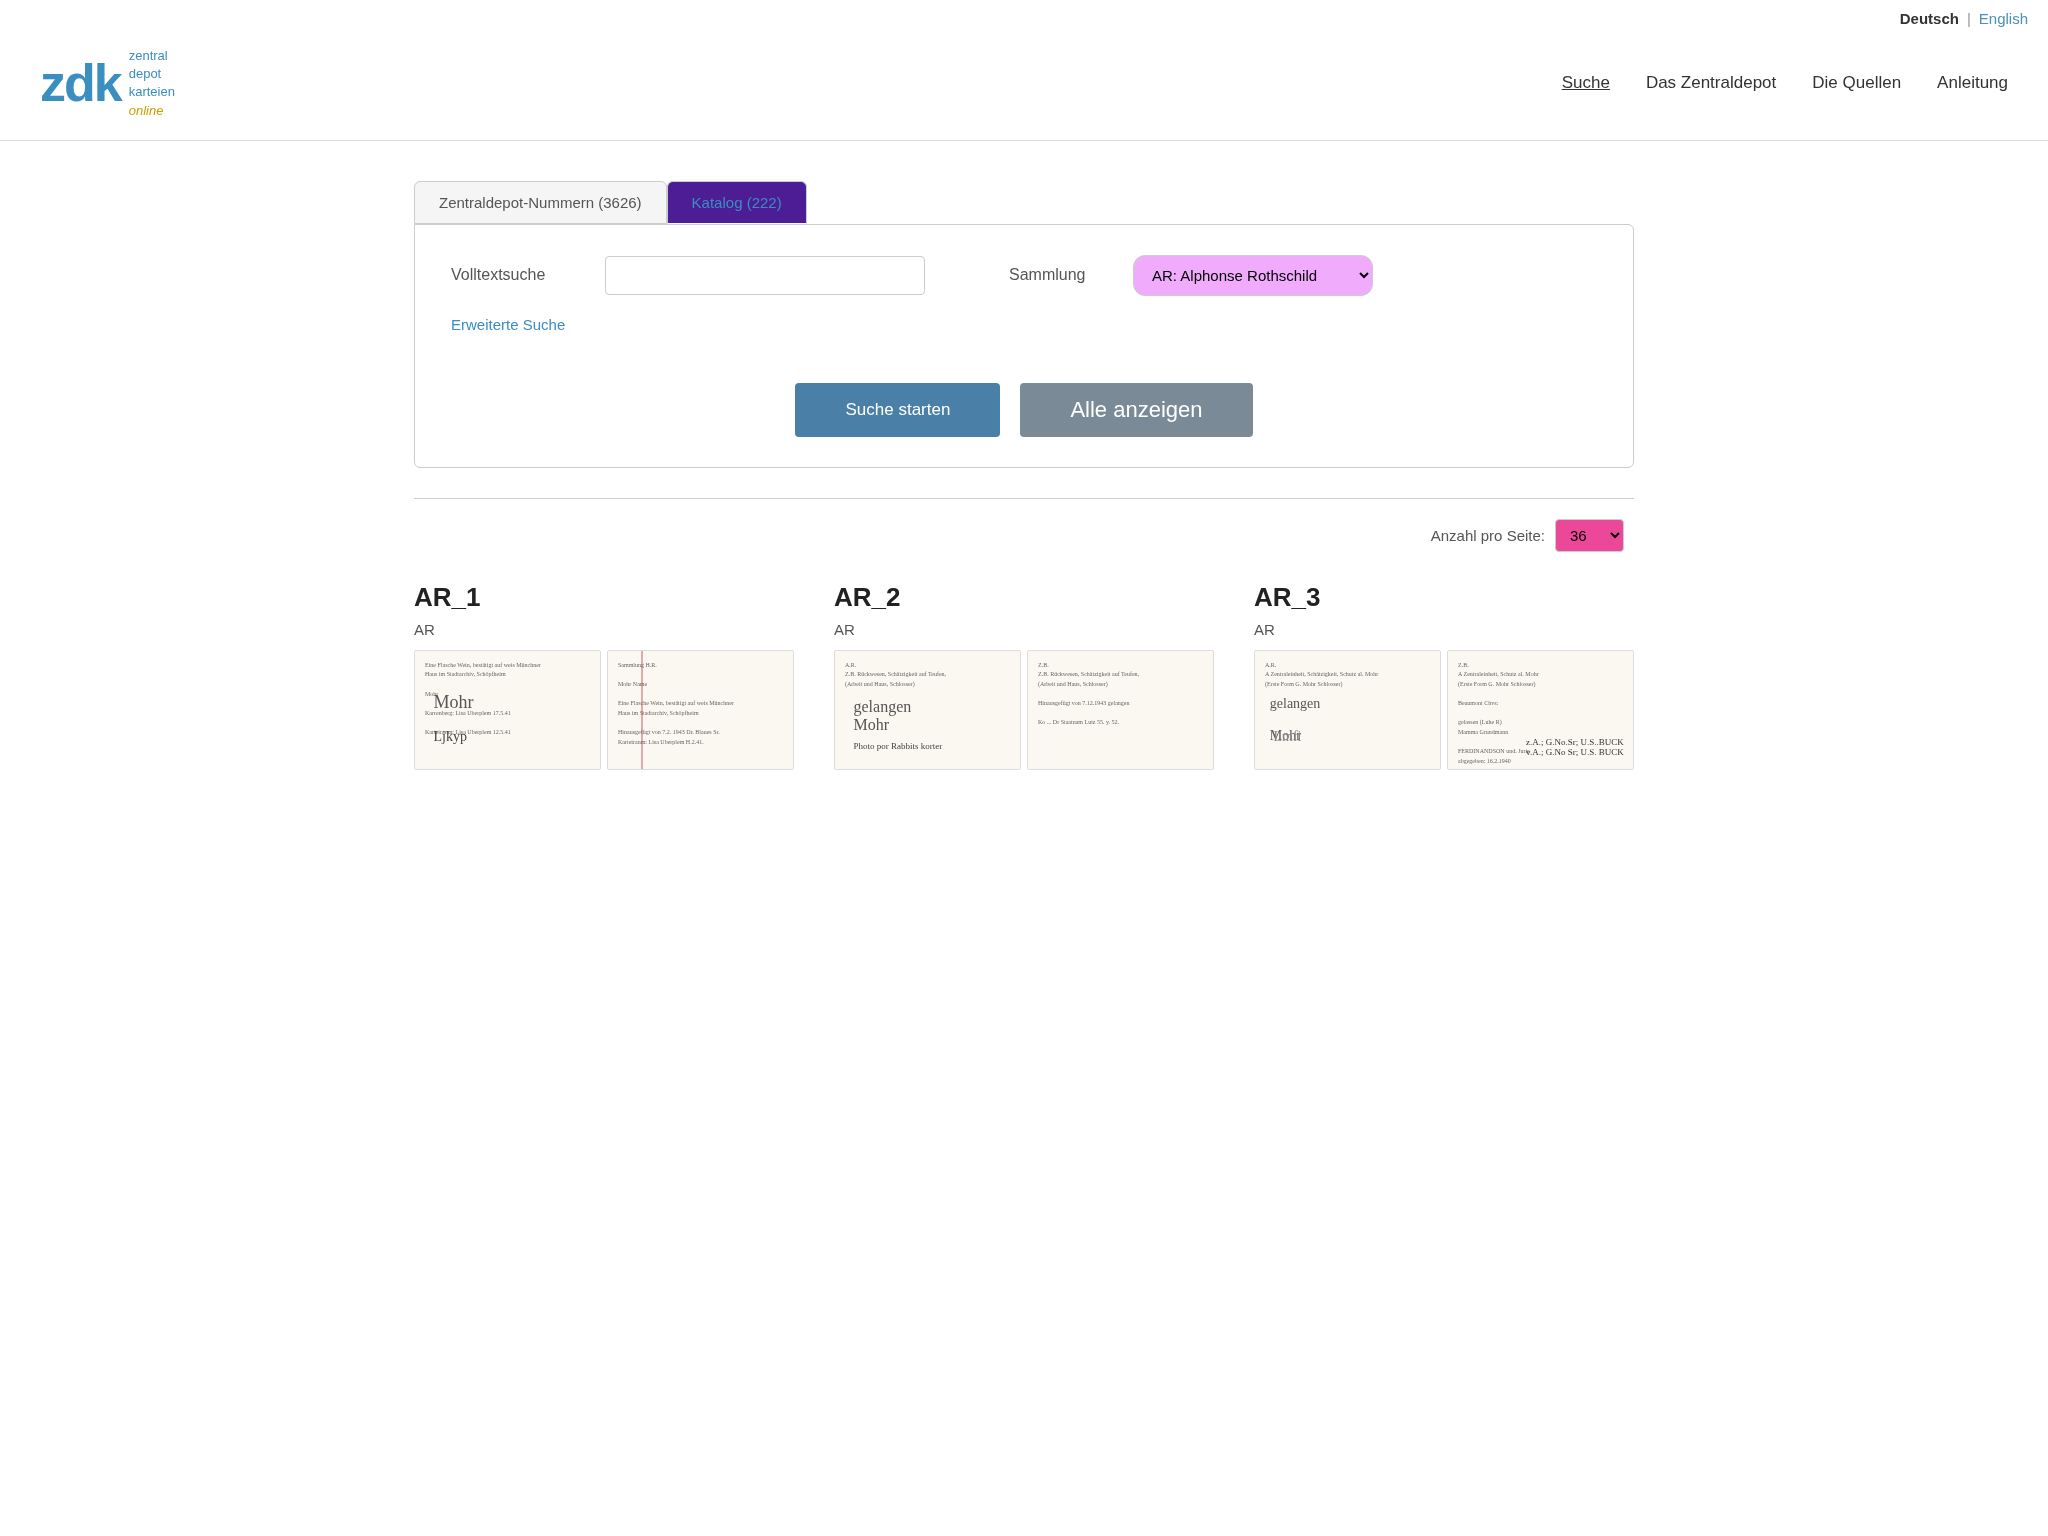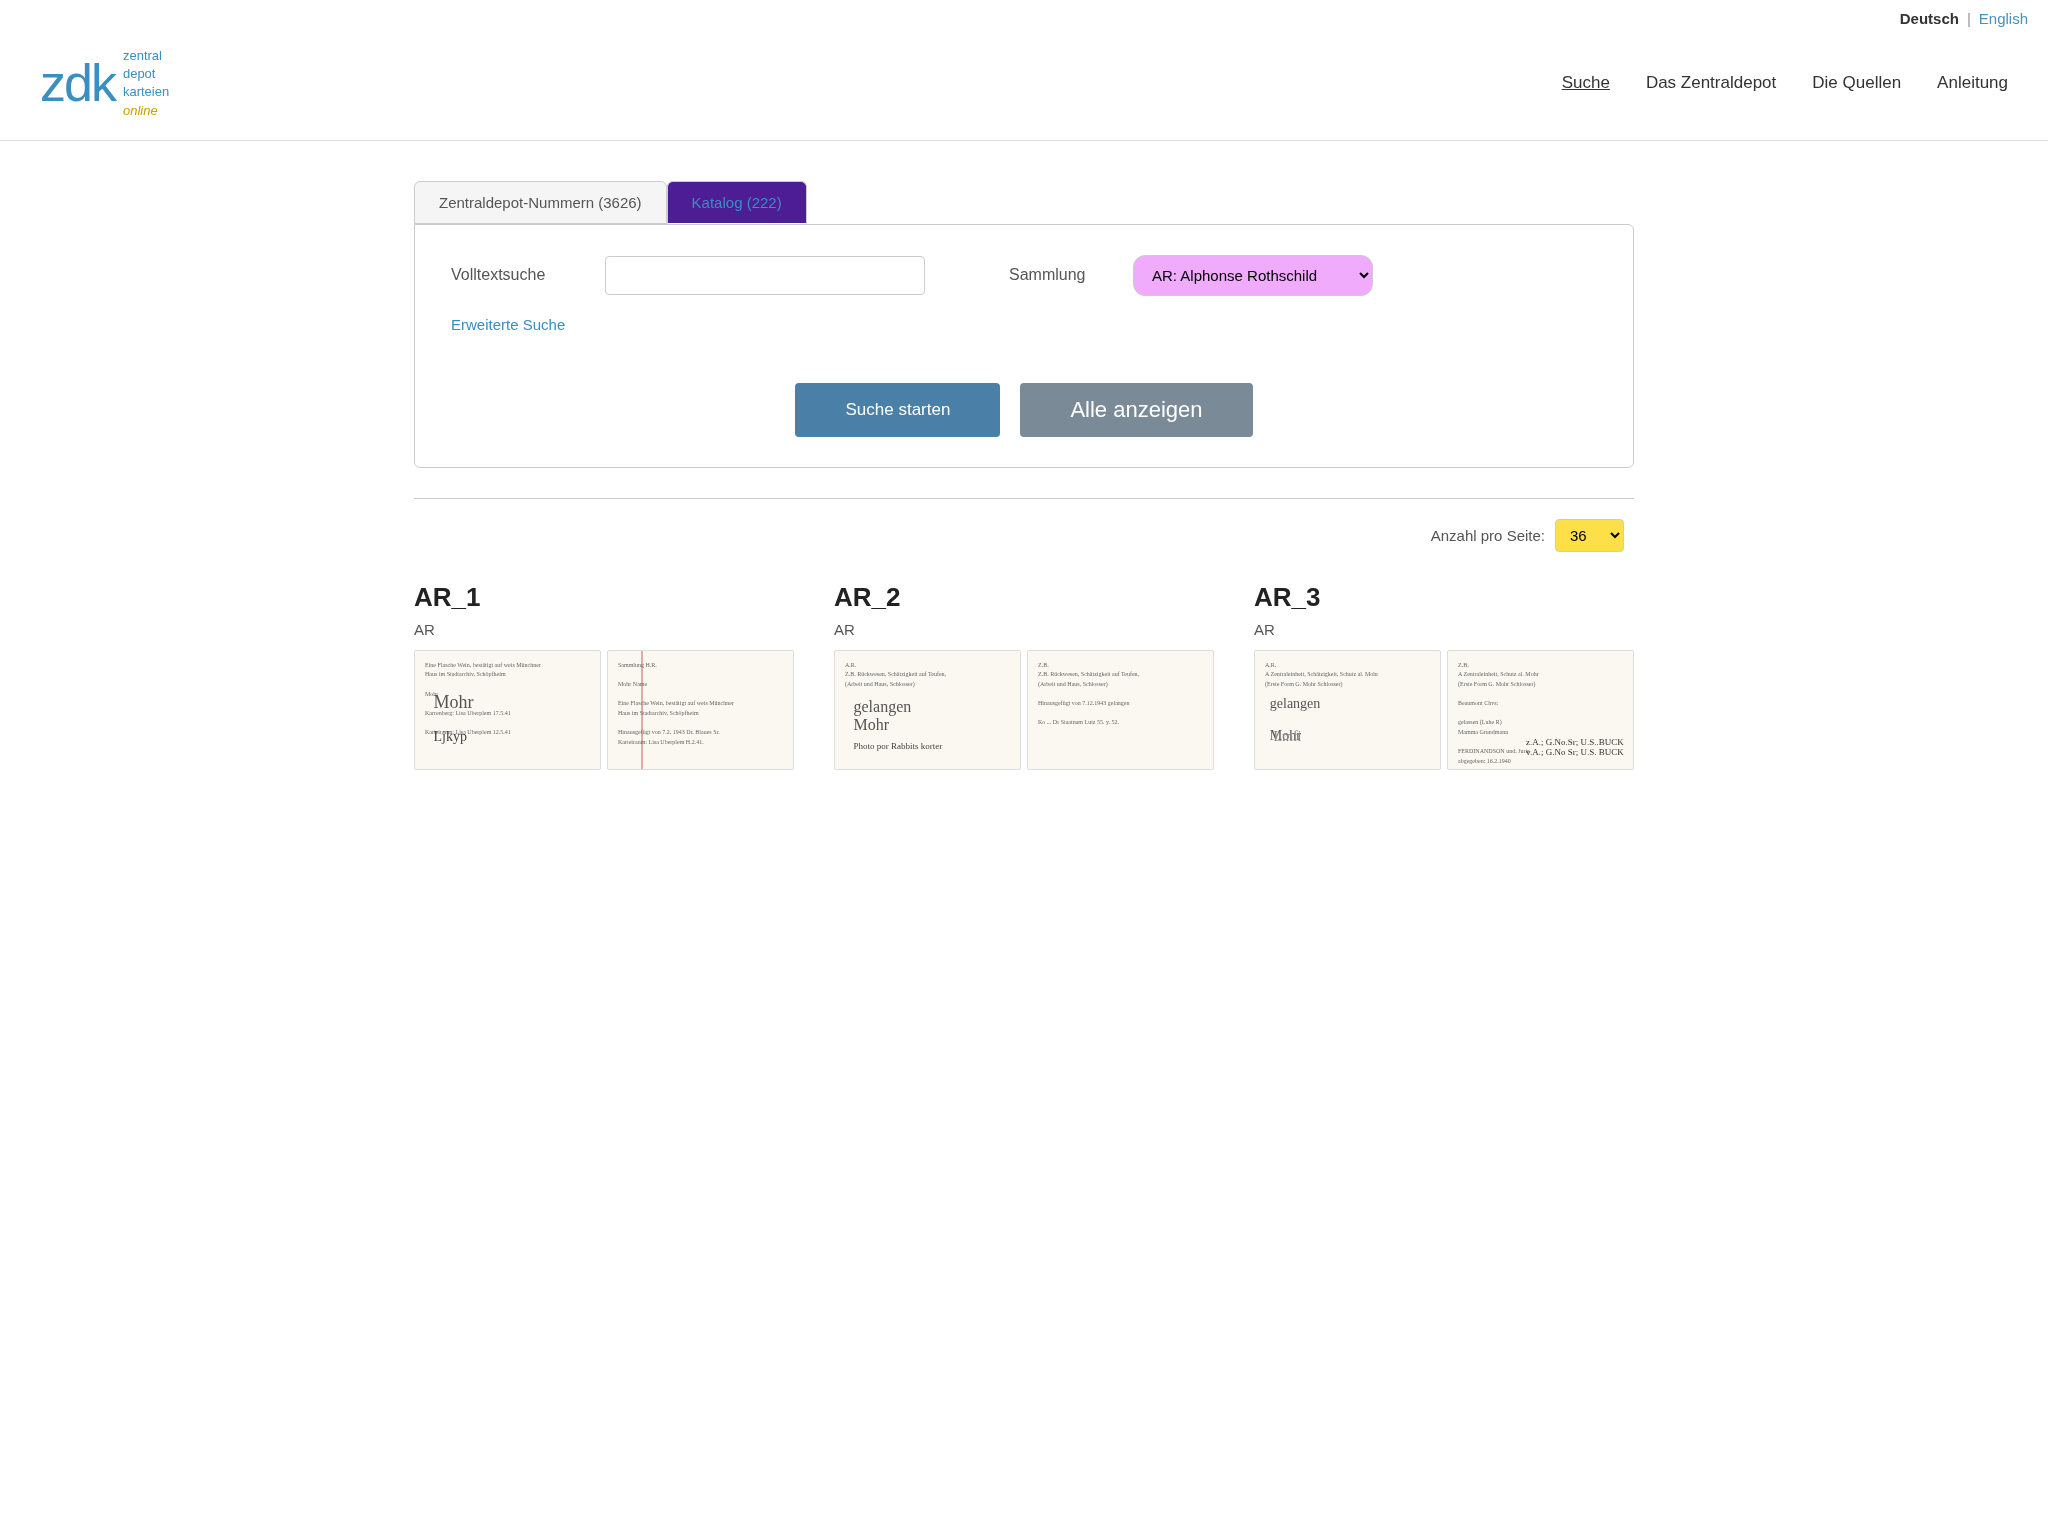--- a/index.html
+++ b/index.html
@@ -27,21 +27,21 @@
       padding: 10px 40px 20px 40px;
       border-bottom: 1px solid #ddd;
     }
 
     .logo {
       display: flex;
       align-items: center;
     }
     .logo-zdk {
       font-size: 52px;
-      font-weight: normal;
+      font-weight: bold;
       color: #3a8ec0;
       letter-spacing: -2px;
       line-height: 1;
     }
     .logo-text {
       display: flex;
       flex-direction: column;
       margin-left: 8px;
       font-size: 13px;
       color: #3a8ec0;
@@ -199,21 +199,21 @@
       font-size: 15px;
       color: #555;
       margin-right: 10px;
     }
 
     .per-page-select {
       padding: 6px 20px 6px 10px;
       border: 1px solid #ccc;
       border-radius: 4px;
       font-size: 15px;
-      background: #fde047;
+      background: #ec4899;
     }
 
     
     .results-grid {
       display: grid;
       grid-template-columns: repeat(3, 1fr);
       gap: 40px;
     }
 
     .result-item {

